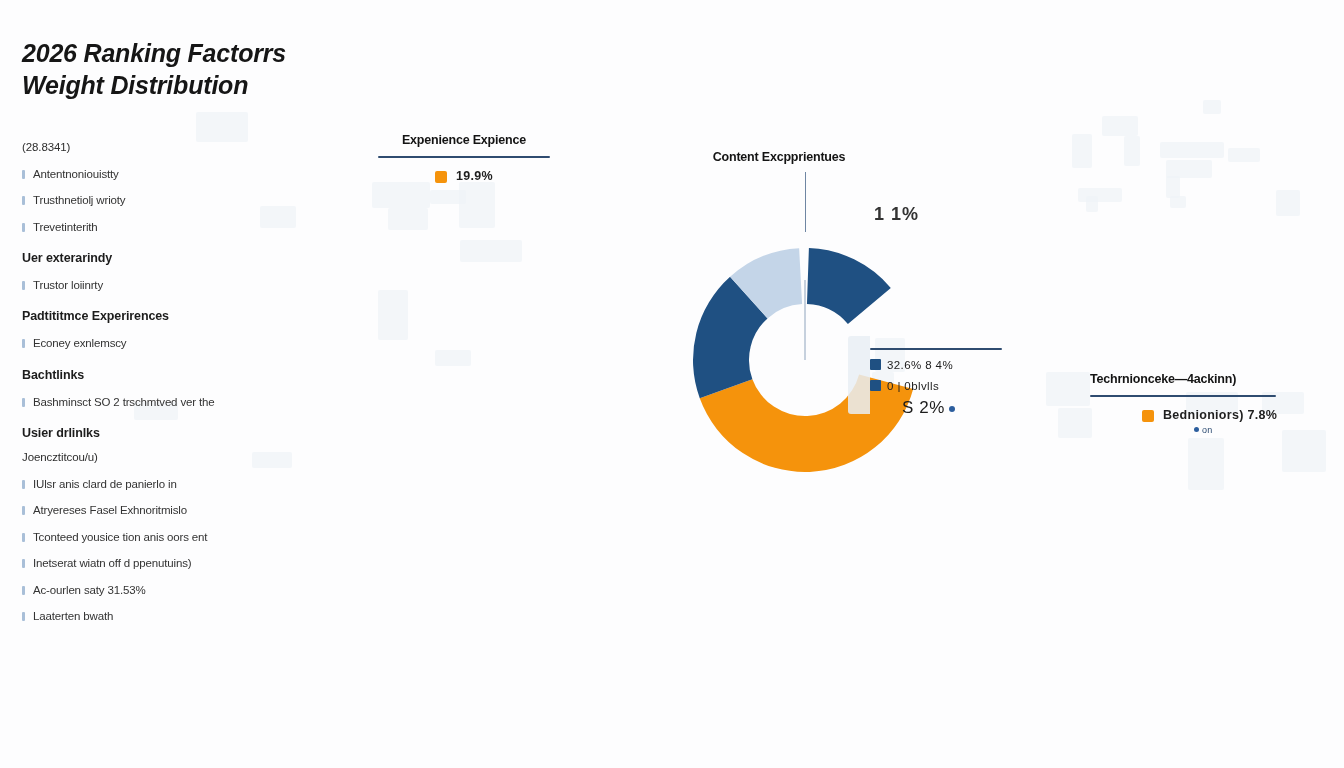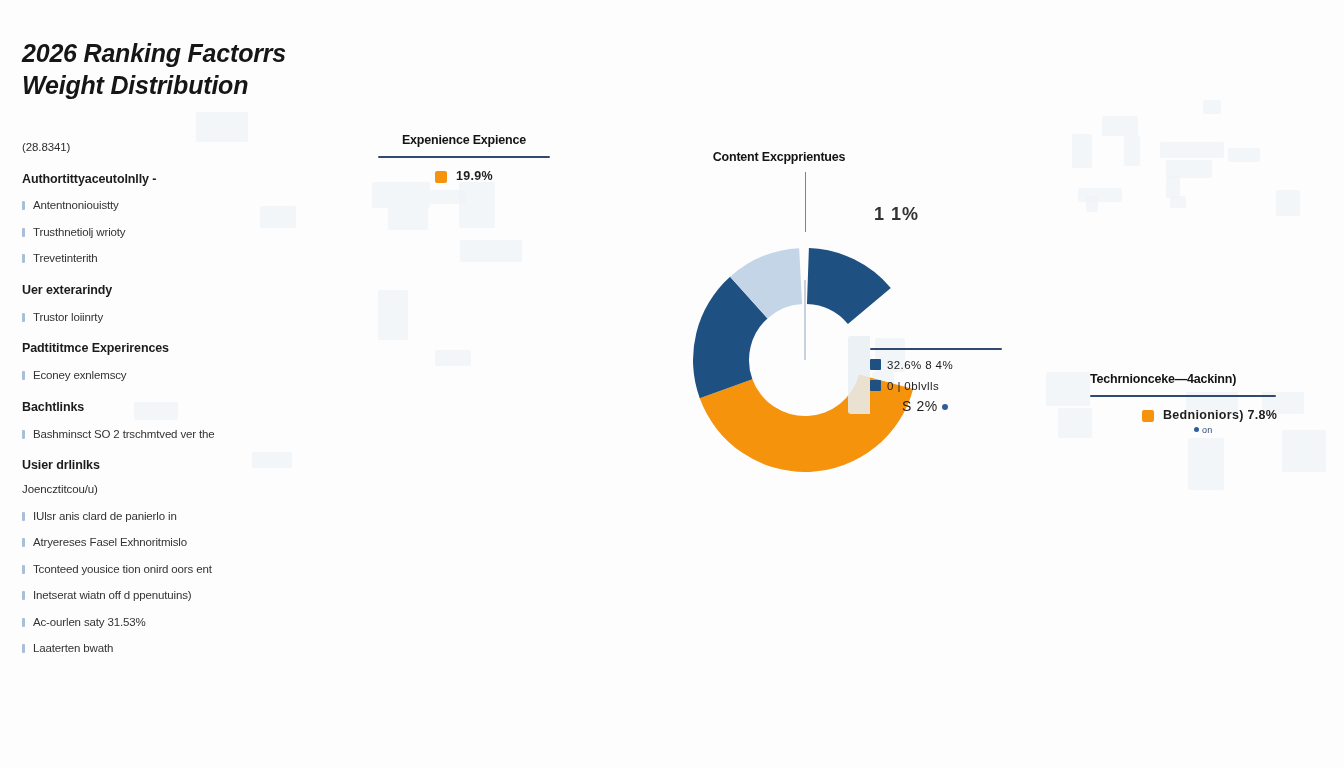--- a/index.html
+++ b/index.html
@@ -104,21 +104,21 @@
   #donut-legend .dl-row {
     display:flex; align-items:center; gap:6px; margin-top:9px;
   }
   #donut-legend .dl-sw {
     width:11px; height:11px; background:#1f5082; border-radius:1px; flex:0 0 auto;
   }
   #donut-legend .dl-txt {
     font-size:11.5px; color:#1c1c1c; letter-spacing:.4px; white-space:nowrap;
   }
   #donut-legend .dl-tail {
-    font-size:14px; color:#1c1c1c; letter-spacing:.6px;
+    font-size:17px; color:#1c1c1c; letter-spacing:.6px;
     margin-top:6px; padding-left:32px; white-space:nowrap;
   }
   #donut-legend .dl-tail .dot {
     display:inline-block; width:6px; height:6px; border-radius:50%;
     background:#2c5e9e; margin-left:4px; vertical-align:1px;
   }
   #donut-legend .dl-notch {
     position:absolute; left:-22px; top:-12px; width:22px; height:78px;
     background:#e9eef5; opacity:.85; border-radius:3px 0 0 3px;
   }
@@ -160,35 +160,34 @@
     <div class="ghost" style="left: 872px; top: 372px; width: 22px; height: 42px;"></div>
   </div>
 
 <div id="title-block">
   <div class="tline">2026 Ranking Factorrs</div>
   <div class="tline">Weight Distribution</div>
 </div>
 
 <div id="outline">
     <div class="o-note"><span>(28.8341)</span></div>
-    <div class="o-head"><span>Authortittyaceutolnlly -</span></div>
     <div class="o-bullet"><span class="bdot"></span><span>Antentnoniouistty</span></div>
     <div class="o-bullet"><span class="bdot"></span><span>Trusthnetiolj wrioty</span></div>
     <div class="o-bullet"><span class="bdot"></span><span>Trevetinterith</span></div>
     <div class="o-head"><span>Uer exterarindy</span></div>
     <div class="o-bullet"><span class="bdot"></span><span>Trustor loiinrty</span></div>
     <div class="o-head"><span>Padtititmce Experirences</span></div>
     <div class="o-bullet"><span class="bdot"></span><span>Econey exnlemscy</span></div>
     <div class="o-head"><span>Bachtlinks</span></div>
     <div class="o-bullet"><span class="bdot"></span><span>Bashminsct SO 2 trschmtved ver the</span></div>
     <div class="o-head"><span>Usier drlinlks</span></div>
     <div class="o-note"><span>Joencztitcou/u)</span></div>
     <div class="o-bullet"><span class="bdot"></span><span>IUlsr anis clard de panierlo in</span></div>
     <div class="o-bullet"><span class="bdot"></span><span>Atryereses Fasel Exhnoritmislo</span></div>
-    <div class="o-bullet"><span class="bdot"></span><span>Tconteed yousice tion onird oors ent</span></div>
+    <div class="o-bullet"><span class="bdot"></span><span>Tconteed yousice tion anis oors ent</span></div>
     <div class="o-bullet"><span class="bdot"></span><span>Inetserat wiatn off d ppenutuins)</span></div>
     <div class="o-bullet"><span class="bdot"></span><span>Ac-ourlen saty 31.53%</span></div>
     <div class="o-bullet"><span class="bdot"></span><span>Laaterten bwath</span></div>
   </div>
 
 <div class="legend-card" id="legend-left">
   <div class="lc-title">Expenience Expience</div>
   <div class="lc-rule"></div>
   <div class="lc-row">
     <span class="sw orange"></span>

